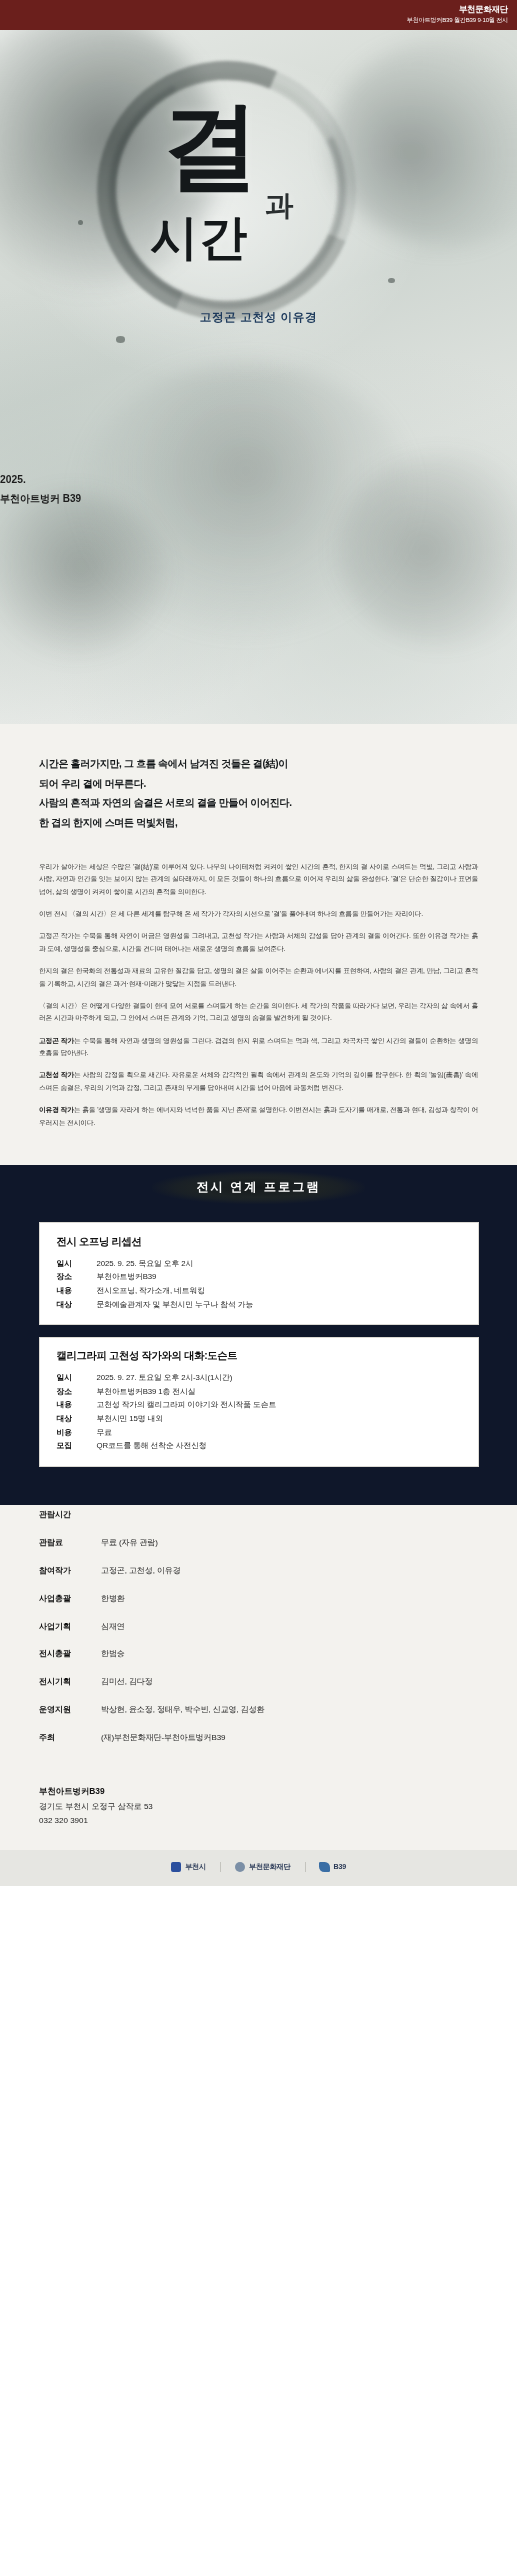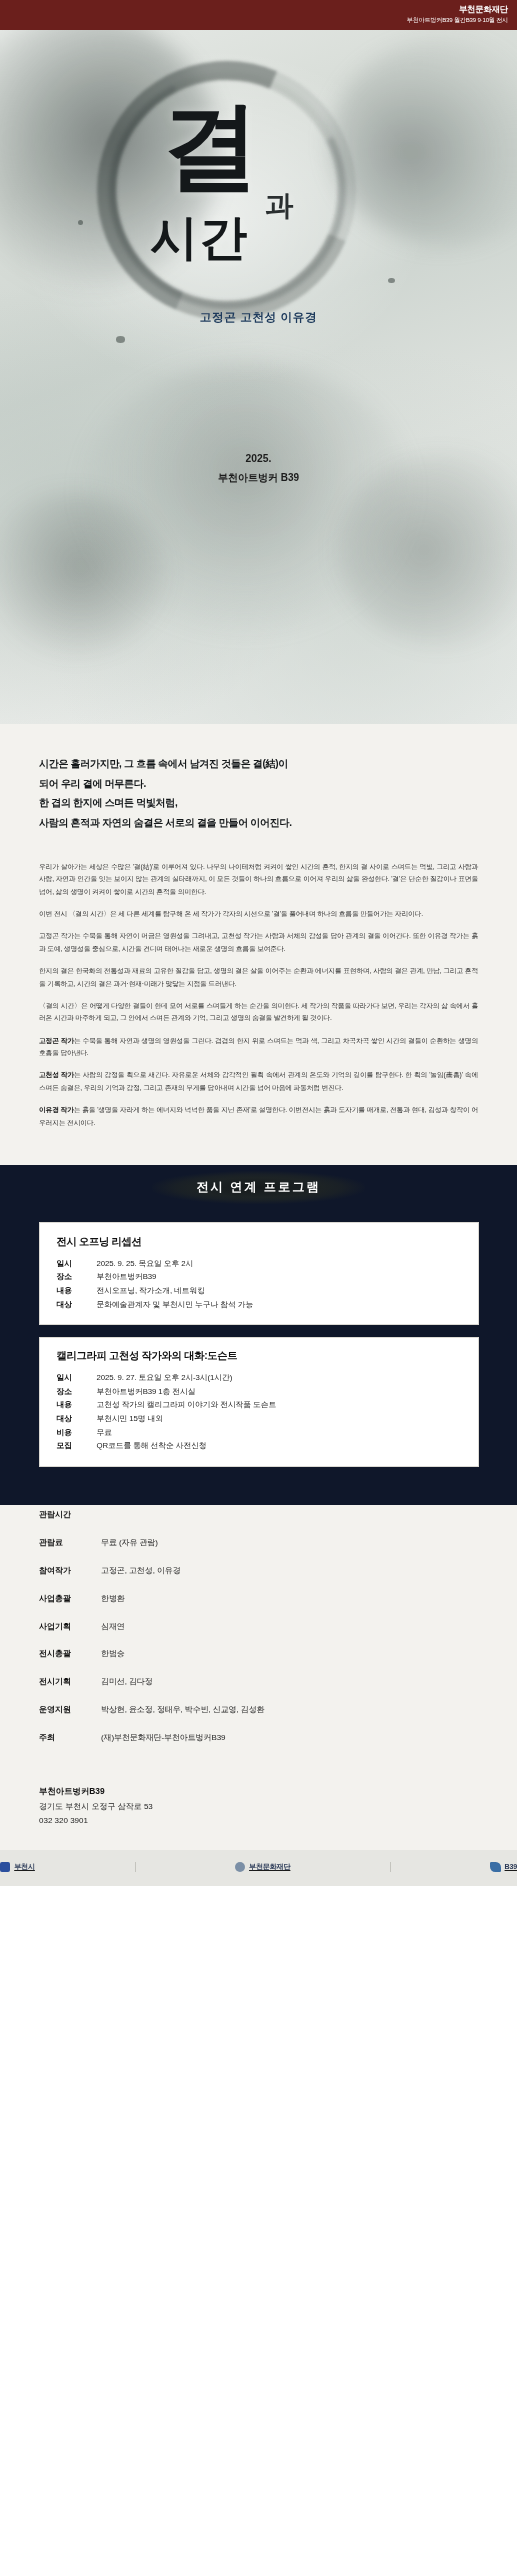--- a/index.html
+++ b/index.html
@@ -141,22 +141,21 @@
     text-align: center;
     color: #1d3a5c;
     font-size: 11.6px;
     font-weight: bold;
     letter-spacing: 0.6px;
   }
   .hero-dates {
     position: absolute;
     z-index: 5;
     left: 0; right: 0;
-    top: 453px;
-    text-align: center;
+    top: 474px;
   }
   .hero-dates .year {
     font-size: 10.3px;
     color: #1c1c1c;
     font-weight: bold;
     margin-bottom: 2.6px;
   }
   .hero-dates .range {
     font-size: 18px;
     color: #111111;
@@ -282,23 +281,22 @@
     color: #222;
   }
   .contact .org { font-weight: bold; color: #111; font-size: 8.4px; }
 
   
   .footer {
     background: #e6e6e2;
     padding: 11.6px 0 14.2px 0;
     display: flex;
     align-items: center;
-    justify-content: space-between;
+    justify-content: center;
     gap: 14.2px;
-    text-decoration: underline;
   }
   .logo {
     display: flex;
     align-items: center;
     gap: 3.9px;
     font-size: 7.1px;
     color: #2b3a57;
     font-weight: bold;
     letter-spacing: -0.2px;
   }
@@ -344,22 +342,22 @@
     <div class="hero-dates">
       <div class="year">2025.</div>
       <div class="venue">부천아트벙커 B39</div>
     </div>
   </div>
 
   <div class="statement">
     <div class="statement-lines">
       <div>시간은 흘러가지만, 그 흐름 속에서 남겨진 것들은 결(結)이</div>
       <div>되어 우리 곁에 머무른다.</div>
+      <div>사람의 흔적과 자연의 숨결은 서로의 결을 만들어 이어진다.</div>
       <div>한 겹의 한지에 스며든 먹빛처럼,</div>
-      <div>사람의 흔적과 자연의 숨결은 서로의 결을 만들어 이어진다.</div>
     </div>
   </div>
 
   <div class="body-copy">
     <p>우리가 살아가는 세상은 수많은 '결(結)'로 이루어져 있다. 나무의 나이테처럼 켜켜이 쌓인 시간의 흔적, 한지의 결 사이로 스며드는 먹빛, 그리고 사람과 사람, 자연과 인간을 잇는 보이지 않는 관계의 실타래까지, 이 모든 것들이 하나의 흐름으로 이어져 우리의 삶을 완성한다. '결'은 단순한 질감이나 표면을 넘어, 삶의 생명이 켜켜이 쌓이로 시간의 흔적을 의미한다.</p>
     <p>이번 전시 〈결의 시간〉은 세 다른 세계를 탐구해 온 세 작가가 각자의 시선으로 '결'을 풀어내며 하나의 흐름을 만들어가는 자리이다.</p>
     <p>고정곤 작가는 수묵을 통해 자연이 머금은 영원성을 그려내고, 고천성 작가는 사람과 서체의 감성을 담아 관계의 결을 이어간다. 또한 이유경 작가는 흙과 도예, 생명성을 중심으로, 시간을 견디며 태어나는 새로운 생명의 흐름을 보여준다.</p>
     <p>한지의 결은 한국화의 전통성과 재료의 고유한 질감을 담고, 생명의 결은 살을 이어주는 순환과 에너지를 표현하며, 사람의 결은 관계, 만남, 그리고 흔적을 기록하고, 시간의 결은 과거·현재·미래가 맞닿는 지점을 드러낸다.</p>
     <p>〈결의 시간〉은 어떻게 다양한 결들이 한데 모여 서로를 스며들게 하는 순간을 의미한다. 세 작가의 작품을 따라가다 보면, 우리는 각자의 삶 속에서 흘러온 시간과 마주하게 되고, 그 안에서 스며든 관계와 기억, 그리고 생명의 숨결을 발견하게 될 것이다.</p>
 

